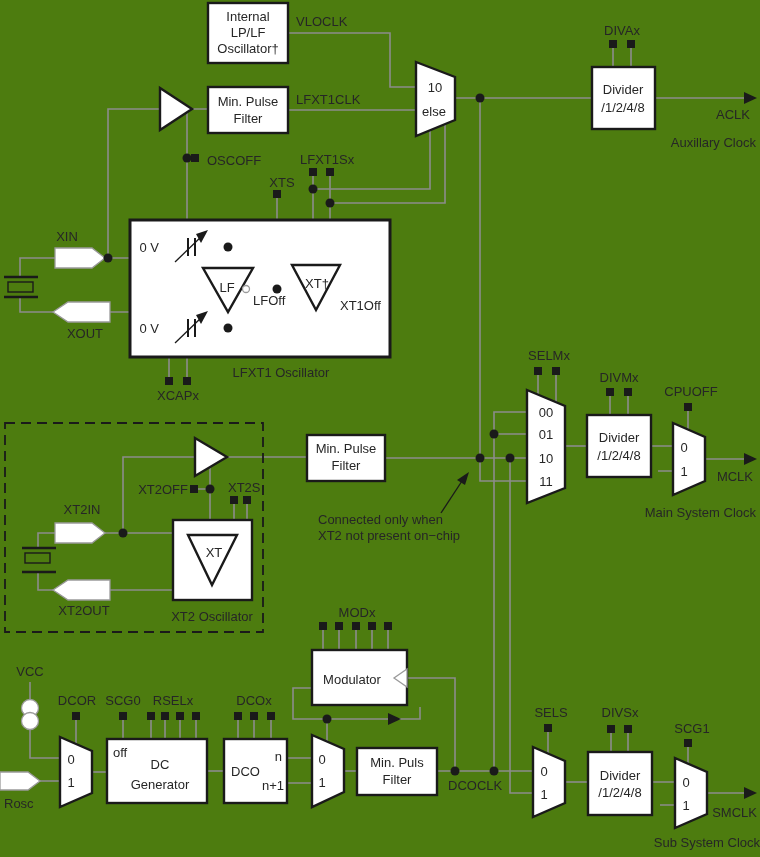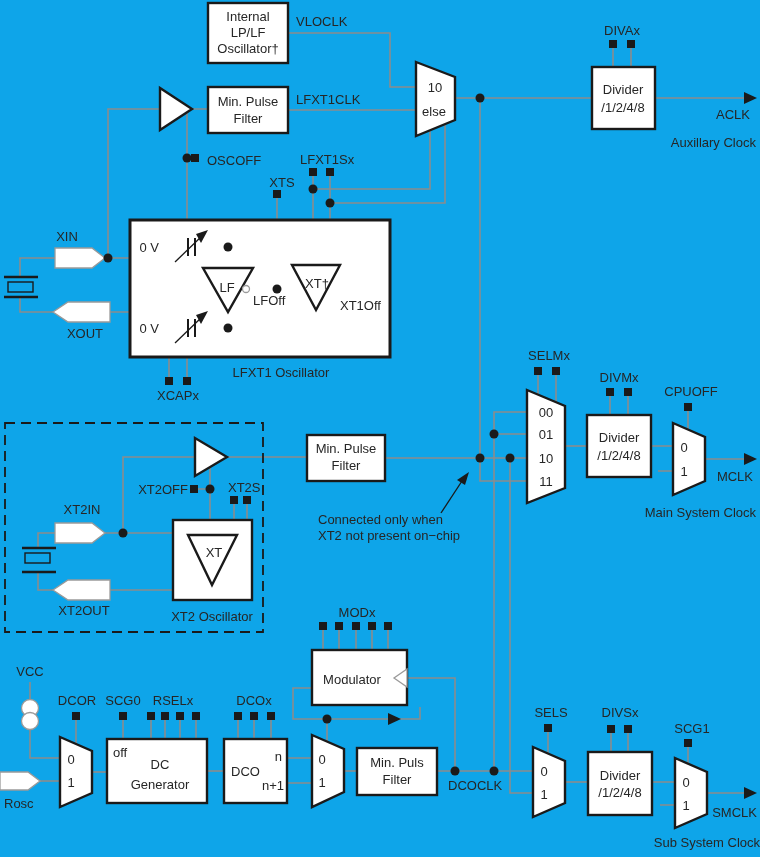--- a/index.html
+++ b/index.html
@@ -1,16 +1,16 @@
 <!DOCTYPE html>
 <html><head>
 <meta charset="utf-8">
 <style>
   html,body{margin:0;padding:0;background:#fff}
-  .stage{position:relative;width:760px;height:857px;background:#0ea5e9;font-family:"Liberation Sans",sans-serif}
+  .stage{position:relative;width:760px;height:857px;background:#4d7c0f;font-family:"Liberation Sans",sans-serif}
   svg text{font:13px "Liberation Sans",sans-serif;fill:#262626}
   .mid{text-anchor:middle}
   .end{text-anchor:end}
   .wire{stroke:#8c8c8c;stroke-width:1.6;fill:none}
   .blk{stroke:#1a1a1a;fill:none}
   .comp{fill:#fff;stroke:#1a1a1a;stroke-width:2.4}
   .box3{stroke-width:3}
   .thin{fill:#fff;stroke:#9a9a9a;stroke-width:1.3}
   .pin{fill:#1a1a1a}
   .dot{fill:#1a1a1a}

